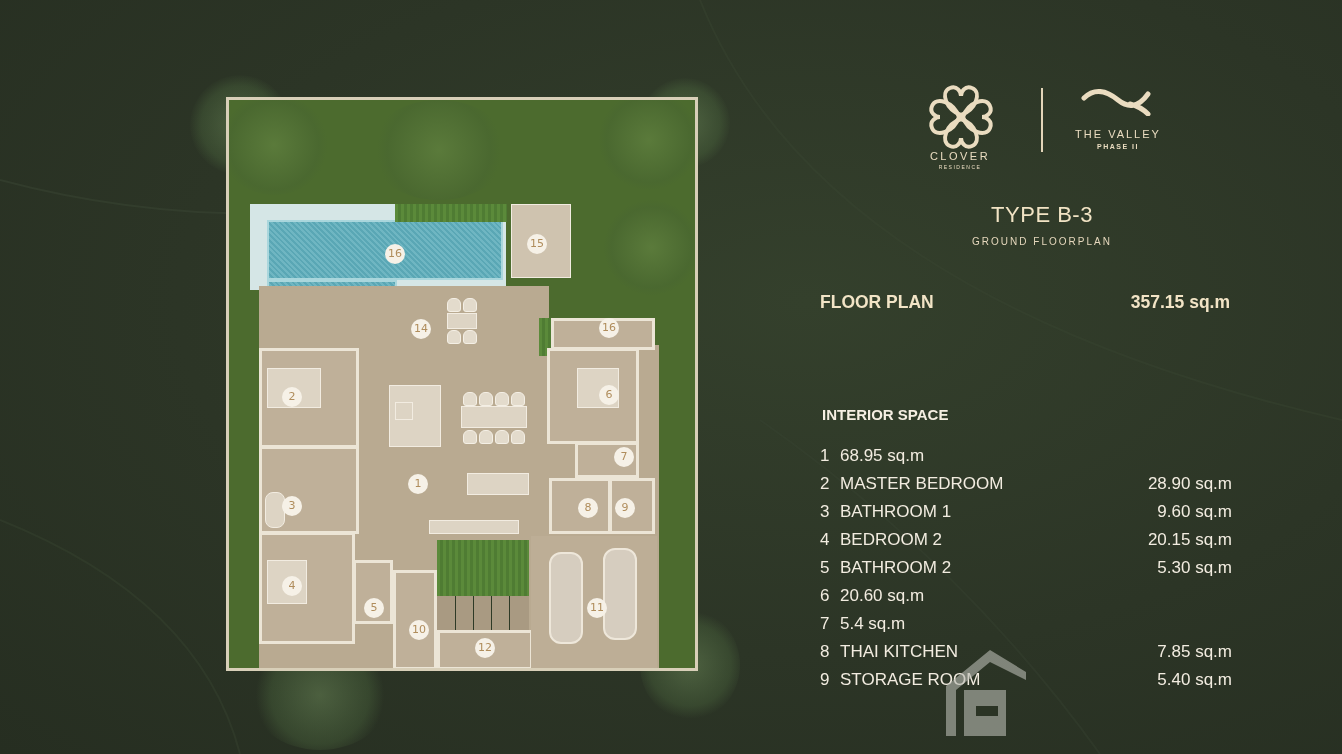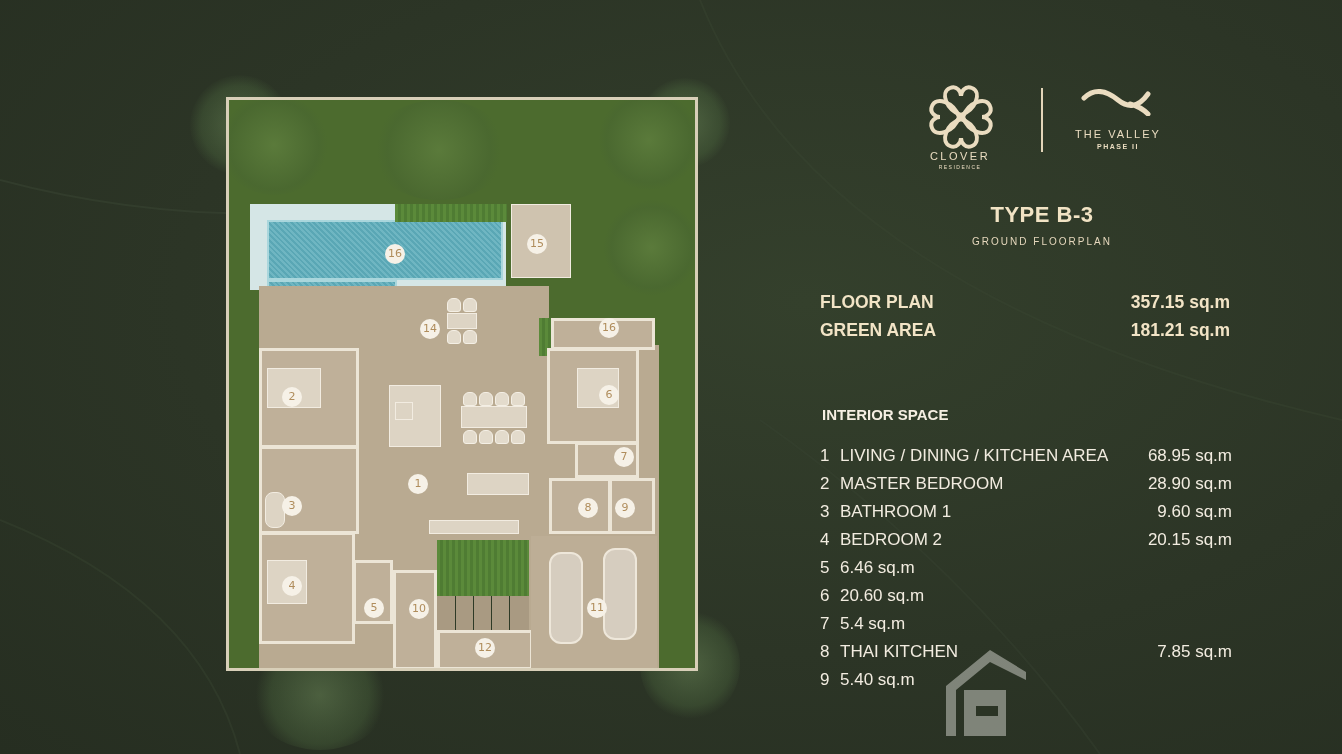--- a/index.html
+++ b/index.html
@@ -39,21 +39,21 @@
   
   .brand { position:absolute; left:920px; top:80px; width:260px; height:100px; }
   .clover-logo { position:absolute; left:6px; top:2px; width:70px; height:70px; }
   .clover-name { position:absolute; left:0; top:70px; width:80px; text-align:center; font-size:11px; letter-spacing:2.5px; color:#eadcc0; }
   .clover-sub { position:absolute; left:0; top:84px; width:80px; text-align:center; font-size:5px; letter-spacing:1.5px; color:#eadcc0; }
   .brand-divider { position:absolute; left:121px; top:8px; width:2px; height:64px; background:#e3d5b9; }
   .valley-logo { position:absolute; left:160px; top:6px; width:72px; height:30px; }
   .valley-name { position:absolute; left:150px; top:48px; width:96px; text-align:center; font-size:11px; letter-spacing:2px; color:#eadcc0; }
   .valley-sub { position:absolute; left:150px; top:63px; width:96px; text-align:center; font-size:7px; letter-spacing:1.5px; color:#eadcc0; font-weight:bold; }
 
-  .type-title { position:absolute; left:942px; top:202px; width:200px; text-align:center; font-size:22px; font-weight:bold; color:#f1e3c4; letter-spacing:.5px; }
+  .type-title { position:absolute; left:942px; top:202px; width:200px; text-align:center; font-size:22px; font-weight:normal; color:#f1e3c4; letter-spacing:.5px; }
   .type-sub { position:absolute; left:922px; top:236px; width:240px; text-align:center; font-size:10px; letter-spacing:2px; color:#e6d8bd; }
 
   .summary { position:absolute; left:820px; top:292px; width:410px; }
   .summary-row { display:flex; justify-content:space-between; height:28px; font-size:17.5px; font-weight:bold; color:#f2e4c6; }
 
   .int-title { position:absolute; left:822px; top:406px; font-size:15px; font-weight:bold; color:#f6efe2; }
   .int-list { position:absolute; left:820px; top:446px; width:412px; }
   .int-row { display:flex; height:28px; font-size:17px; color:#f2ece0; }
   .int-row .n { width:20px; }
   .int-row .lbl { flex:1; }
@@ -138,32 +138,32 @@
   <div class="slat" style="left:262px;top:496px;height:36px;"></div>
   <div class="slat" style="left:280px;top:496px;height:36px;"></div>
   <div class="room" style="left:164px;top:470px;width:44px;height:100px;"></div>
   <div class="room" style="left:208px;top:530px;width:96px;height:40px;"></div>
   <div class="floor" style="left:302px;top:436px;width:126px;height:134px;background:#bdae96;"></div>
   <div class="car" style="left:320px;top:452px;"></div>
   <div class="car" style="left:374px;top:448px;"></div>
 
   <div class="num" style="left:166px;top:154px;">16</div>
   <div class="num" style="left:308px;top:144px;">15</div>
-  <div class="num" style="left:201px;top:229px;">14</div>
+  <div class="num" style="left:192px;top:229px;">14</div>
   <div class="num" style="left:380px;top:228px;">16</div>
   <div class="num" style="left:63px;top:297px;">2</div>
   <div class="num" style="left:380px;top:295px;">6</div>
   <div class="num" style="left:395px;top:357px;">7</div>
   <div class="num" style="left:189px;top:384px;">1</div>
   <div class="num" style="left:63px;top:406px;">3</div>
   <div class="num" style="left:359px;top:408px;">8</div>
   <div class="num" style="left:396px;top:408px;">9</div>
   <div class="num" style="left:63px;top:486px;">4</div>
   <div class="num" style="left:145px;top:508px;">5</div>
-  <div class="num" style="left:190px;top:509px;">10</div>
+  <div class="num" style="left:190px;top:530px;">10</div>
   <div class="num" style="left:368px;top:508px;">11</div>
   <div class="num" style="left:256px;top:548px;">12</div>
 </div>
 
 <div class="brand">
   <svg class="clover-logo" viewBox="0 0 70 70">
     <g fill="none" stroke="#eadcc0" stroke-width="4">
       <path d="M35 33 C20 28 14 10 24 6 C31 3 35 10 35 14 C35 10 39 3 46 6 C56 10 50 28 35 33Z"></path>
       <path d="M37 35 C42 20 60 14 64 24 C67 31 60 35 56 35 C60 35 67 39 64 46 C60 56 42 50 37 35Z"></path>
       <path d="M35 37 C50 42 56 60 46 64 C39 67 35 60 35 56 C35 60 31 67 24 64 C14 60 20 42 35 37Z"></path>
@@ -181,67 +181,64 @@
 </div>
 
 <div class="type-title">TYPE B-3</div>
 <div class="type-sub">GROUND FLOORPLAN</div>
 
 <div class="summary">
   <div class="summary-row">
     <span>FLOOR PLAN</span>
     <span>357.15 sq.m</span>
   </div>
-  <div class="summary-row">
-    <span>GREEN AREA</span>
-    <span>181.21 sq.m</span>
-  </div>
 </div>
 
 <div class="int-title">INTERIOR SPACE</div>
 <div class="int-list">
   <div class="int-row">
       <span class="n">1</span>
-      <span class="lbl">LIVING / DINING / KITCHEN AREA</span>
       <span class="val">68.95 sq.m</span>
     </div>
   <div class="int-row">
       <span class="n">2</span>
       <span class="lbl">MASTER BEDROOM</span>
       <span class="val">28.90 sq.m</span>
     </div>
   <div class="int-row">
       <span class="n">3</span>
       <span class="lbl">BATHROOM 1</span>
       <span class="val">9.60 sq.m</span>
     </div>
   <div class="int-row">
       <span class="n">4</span>
       <span class="lbl">BEDROOM 2</span>
       <span class="val">20.15 sq.m</span>
     </div>
   <div class="int-row">
       <span class="n">5</span>
-      <span class="val">6.46 sq.m</span>
+      <span class="lbl">BATHROOM 2</span>
+      <span class="val">5.30 sq.m</span>
     </div>
   <div class="int-row">
       <span class="n">6</span>
       <span class="val">20.60 sq.m</span>
     </div>
   <div class="int-row">
       <span class="n">7</span>
       <span class="val">5.4 sq.m</span>
     </div>
   <div class="int-row">
       <span class="n">8</span>
       <span class="lbl">THAI KITCHEN</span>
       <span class="val">7.85 sq.m</span>
     </div>
   <div class="int-row">
       <span class="n">9</span>
+      <span class="lbl">STORAGE ROOM</span>
       <span class="val">5.40 sq.m</span>
     </div>
 </div>
 
 <div class="watermark">
   <svg class="wm-house" viewBox="0 0 80 86">
     <path d="M0 36 L44 0 L80 22 L80 30 L44 12 L10 40 L10 86 L0 86 Z" fill="#b8bab2"></path>
     <rect x="18" y="40" width="42" height="46" fill="#b8bab2"></rect>
     <rect x="30" y="56" width="22" height="10" fill="#2c3526"></rect>
   </svg>

